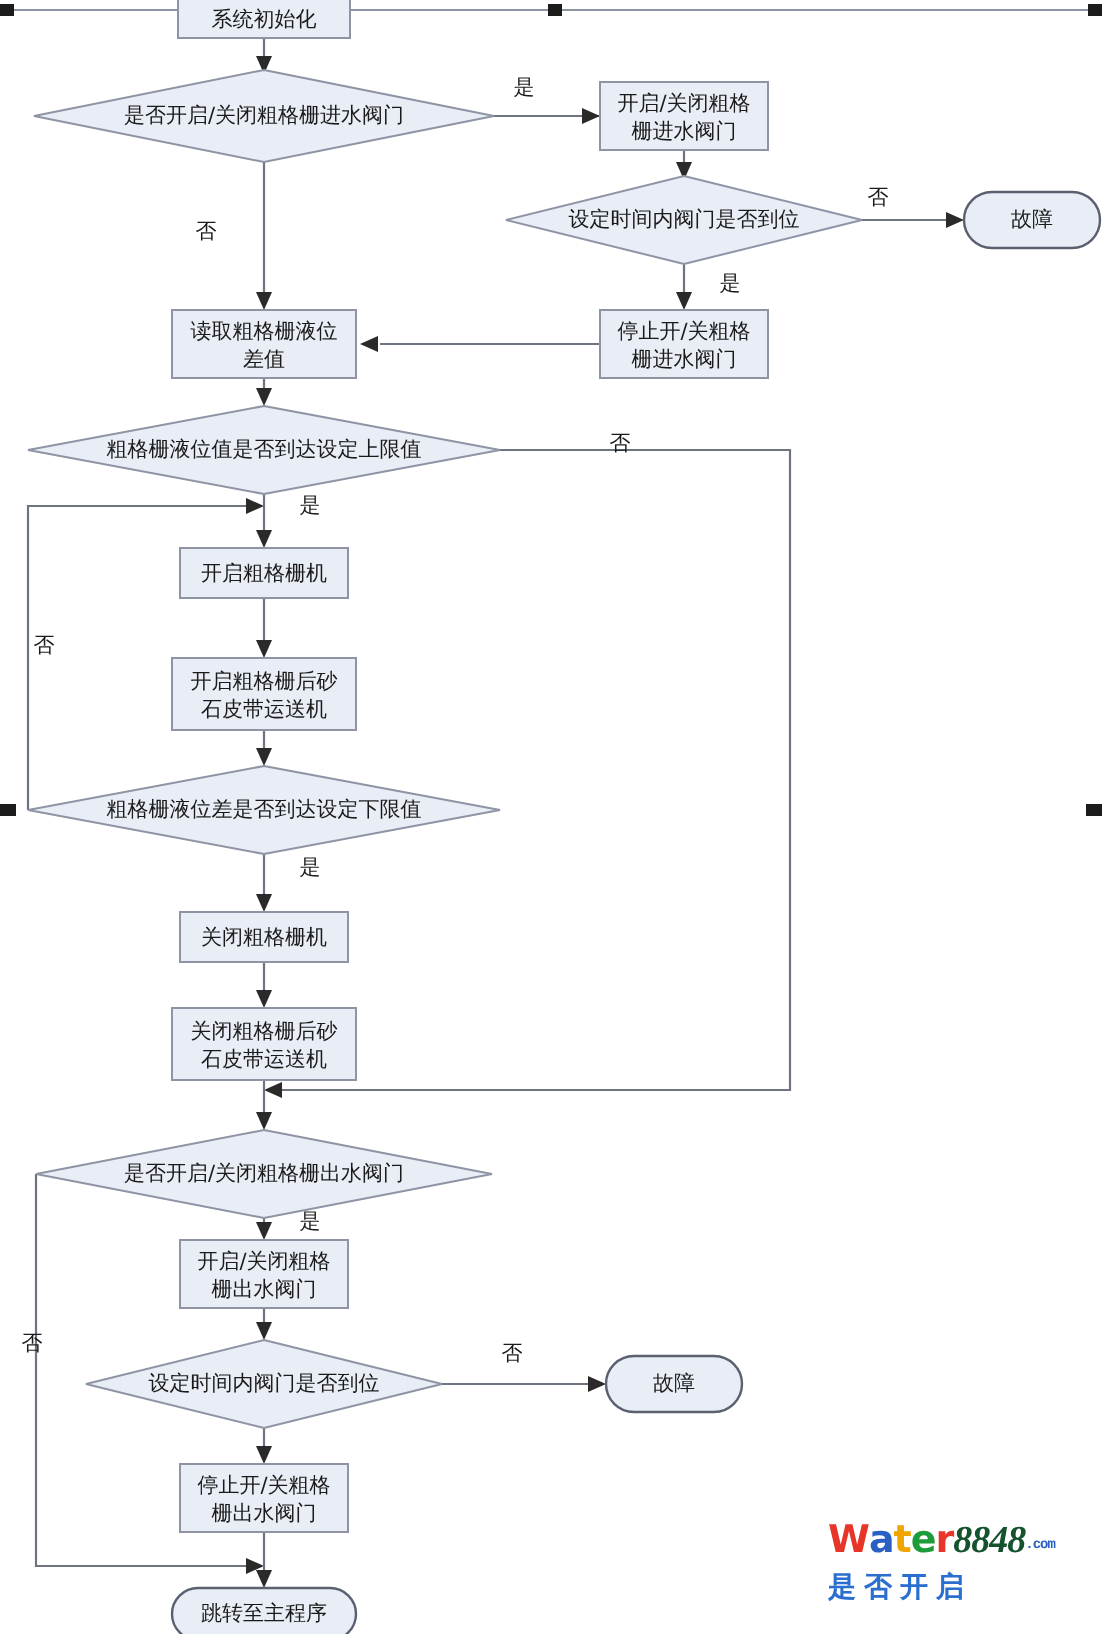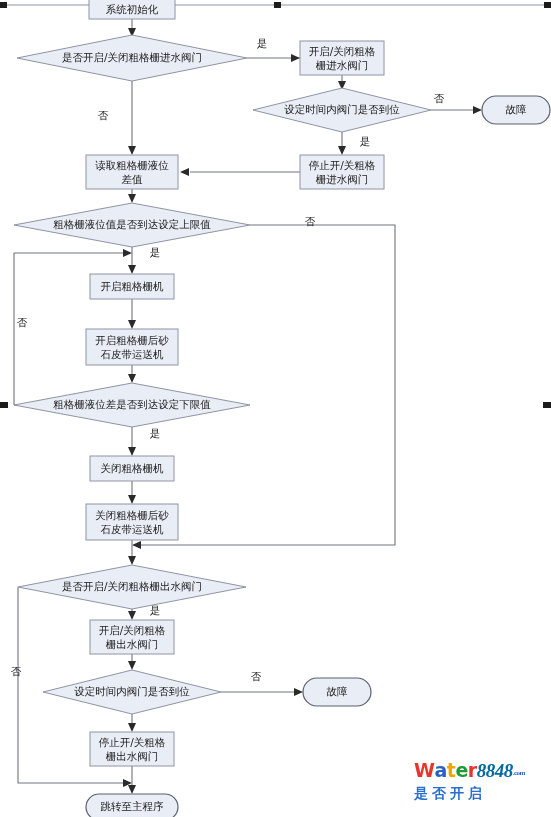--- a/index.html
+++ b/index.html
@@ -73,24 +73,24 @@
     letter-spacing: -0.5px;
     line-height: 20px;
     white-space: nowrap;
   }
   #wm-latin .L { display: inline-block; }
   #wm-num {
     font-family: "Liberation Serif", "DejaVu Serif", serif;
     font-style: italic;
     font-weight: bold;
     font-size: 19px;
-    color: #0369a1;
+    color: #14532d;
   }
   #wm-dotcom {
-    font-family: Liberation Serif, serif;
+    font-family: Liberation Mono, monospace;
     font-size: 7px;
     font-weight: bold;
     color: #2a5fc4;
     vertical-align: 2px;
   }
   #wm-cn {
     font-family: "DejaVu Sans", "Liberation Sans", sans-serif;
     font-size: 14px;
     font-weight: bold;
     color: #2a6fd0;

